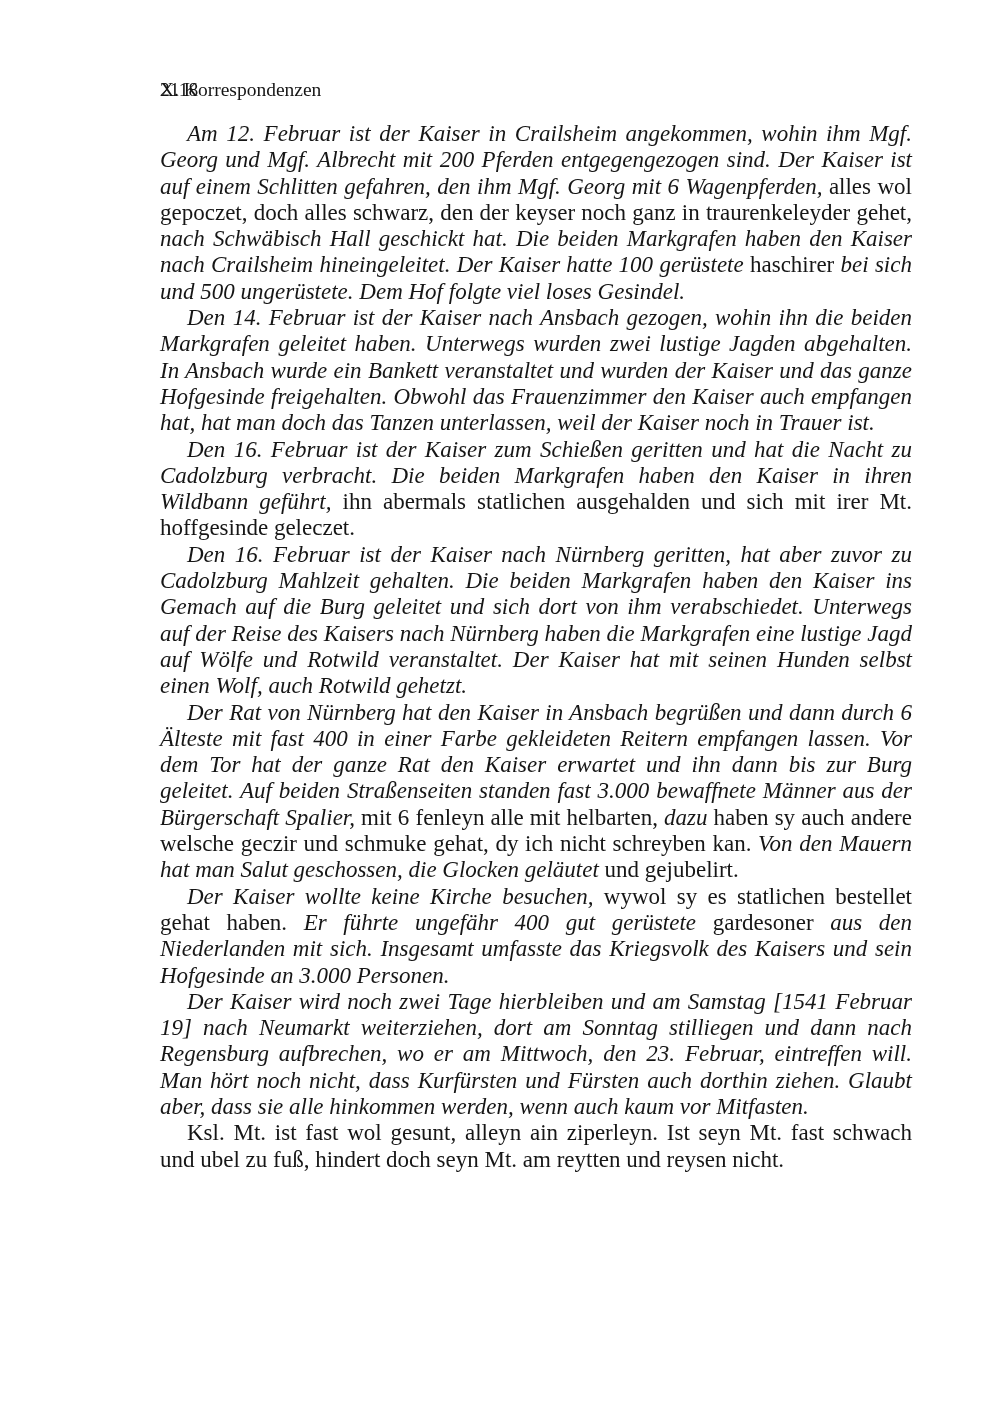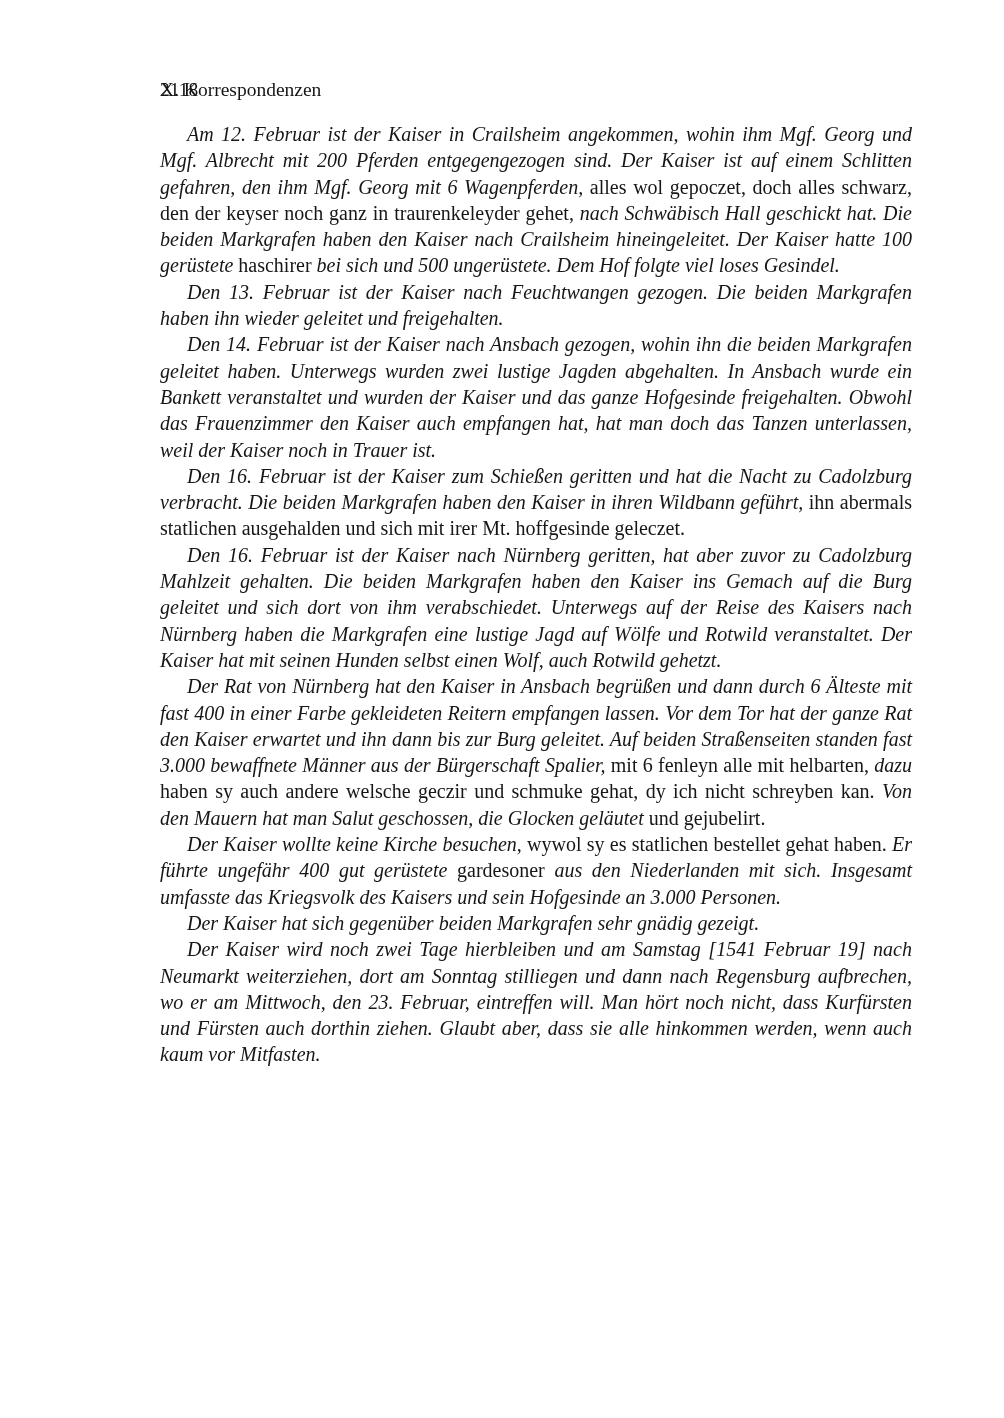--- a/index.html
+++ b/index.html
@@ -33,21 +33,21 @@
   .page-number {
     position: absolute;
     left: 0;
     top: 0;
   }
   .running-title {
     display: block;
     text-align: left;
   }
   .body-text {
-    font-size: 20px;
+    font-size: 23px;
     line-height: 26.3px;
     text-align: justify;
     margin-top: 12px;
   }
   .para {
     margin: 0;
     text-indent: 27px;
   }
   .para span.italic { font-style: italic; }
   .para span.roman  { font-style: normal; }
@@ -56,23 +56,22 @@
 <body>
 
 <div class="page">
   <div class="text-block">
     <header class="page-header">
       <span class="page-number">2118</span>
       <span class="running-title">X. Korrespondenzen</span>
     </header>
     <main class="body-text">
         <p class="para"><span class="italic">Am 12. Februar ist der Kaiser in Crailsheim angekommen, wohin ihm Mgf. Georg und Mgf. Albrecht mit 200 Pferden entgegengezogen sind. Der Kaiser ist auf einem Schlitten gefahren, den ihm Mgf. Georg mit 6 Wagenpferden, </span><span class="roman">alles wol gepoczet, doch alles schwarz, den der keyser noch ganz in traurenkeleyder gehet, </span><span class="italic">nach Schwäbisch Hall geschickt hat. Die beiden Markgrafen haben den Kaiser nach Crailsheim hineingeleitet. Der Kaiser hatte 100 gerüstete </span><span class="roman">haschirer </span><span class="italic">bei sich und 500 ungerüstete. Dem Hof folgte viel loses Gesindel.</span></p>
-        <p class="para"><span class="italic">Den 13. Februar ist der Kaiser nach Feuchtwangen gezogen. Die beiden Markgrafen haben ihn wieder geleitet und freigehalten.</span></p>
         <p class="para"><span class="italic">Den 14. Februar ist der Kaiser nach Ansbach gezogen, wohin ihn die beiden Markgrafen geleitet haben. Unterwegs wurden zwei lustige Jagden abgehalten. In Ansbach wurde ein Bankett veranstaltet und wurden der Kaiser und das ganze Hofgesinde freigehalten. Obwohl das Frauenzimmer den Kaiser auch empfangen hat, hat man doch das Tanzen unterlassen, weil der Kaiser noch in Trauer ist.</span></p>
         <p class="para"><span class="italic">Den 16. Februar ist der Kaiser zum Schießen geritten und hat die Nacht zu Cadolzburg verbracht. Die beiden Markgrafen haben den Kaiser in ihren Wildbann geführt, </span><span class="roman">ihn abermals statlichen ausgehalden und sich mit irer Mt. hoffgesinde geleczet.</span></p>
         <p class="para"><span class="italic">Den 16. Februar ist der Kaiser nach Nürnberg geritten, hat aber zuvor zu Cadolzburg Mahlzeit gehalten. Die beiden Markgrafen haben den Kaiser ins Gemach auf die Burg geleitet und sich dort von ihm verabschiedet. Unterwegs auf der Reise des Kaisers nach Nürnberg haben die Markgrafen eine lustige Jagd auf Wölfe und Rotwild veranstaltet. Der Kaiser hat mit seinen Hunden selbst einen Wolf, auch Rotwild gehetzt.</span></p>
         <p class="para"><span class="italic">Der Rat von Nürnberg hat den Kaiser in Ansbach begrüßen und dann durch 6 Älteste mit fast 400 in einer Farbe gekleideten Reitern empfangen lassen. Vor dem Tor hat der ganze Rat den Kaiser erwartet und ihn dann bis zur Burg geleitet. Auf beiden Straßenseiten standen fast 3.000 bewaffnete Männer aus der Bürgerschaft Spalier, </span><span class="roman">mit 6 fenleyn alle mit helbarten, </span><span class="italic">dazu </span><span class="roman">haben sy auch andere welsche geczir und schmuke gehat, dy ich nicht schreyben kan. </span><span class="italic">Von den Mauern hat man Salut geschossen, die Glocken geläutet </span><span class="roman">und gejubelirt.</span></p>
         <p class="para"><span class="italic">Der Kaiser wollte keine Kirche besuchen, </span><span class="roman">wywol sy es statlichen bestellet gehat haben. </span><span class="italic">Er führte ungefähr 400 gut gerüstete </span><span class="roman">gardesoner </span><span class="italic">aus den Niederlanden mit sich. Insgesamt umfasste das Kriegsvolk des Kaisers und sein Hofgesinde an 3.000 Personen.</span></p>
-        <p class="para"><span class="italic">Der Kaiser hat sich gegenüber beiden Markgrafen sehr gnädig gezeigt.</span></p>
         <p class="para"><span class="italic">Der Kaiser wird noch zwei Tage hierbleiben und am Samstag [1541 Februar 19] nach Neumarkt weiterziehen, dort am Sonntag stilliegen und dann nach Regensburg aufbrechen, wo er am Mittwoch, den 23. Februar, eintreffen will. Man hört noch nicht, dass Kurfürsten und Fürsten auch dorthin ziehen. Glaubt aber, dass sie alle hinkommen werden, wenn auch kaum vor Mitfasten.</span></p>
+        <p class="para"><span class="roman">Ksl. Mt. ist fast wol gesunt, alleyn ain ziperleyn. Ist seyn Mt. fast schwach und ubel zu fuß, hindert doch seyn Mt. am reytten und reysen nicht.</span></p>
       </main>
   </div>
 </div>
 
 </body></html>

